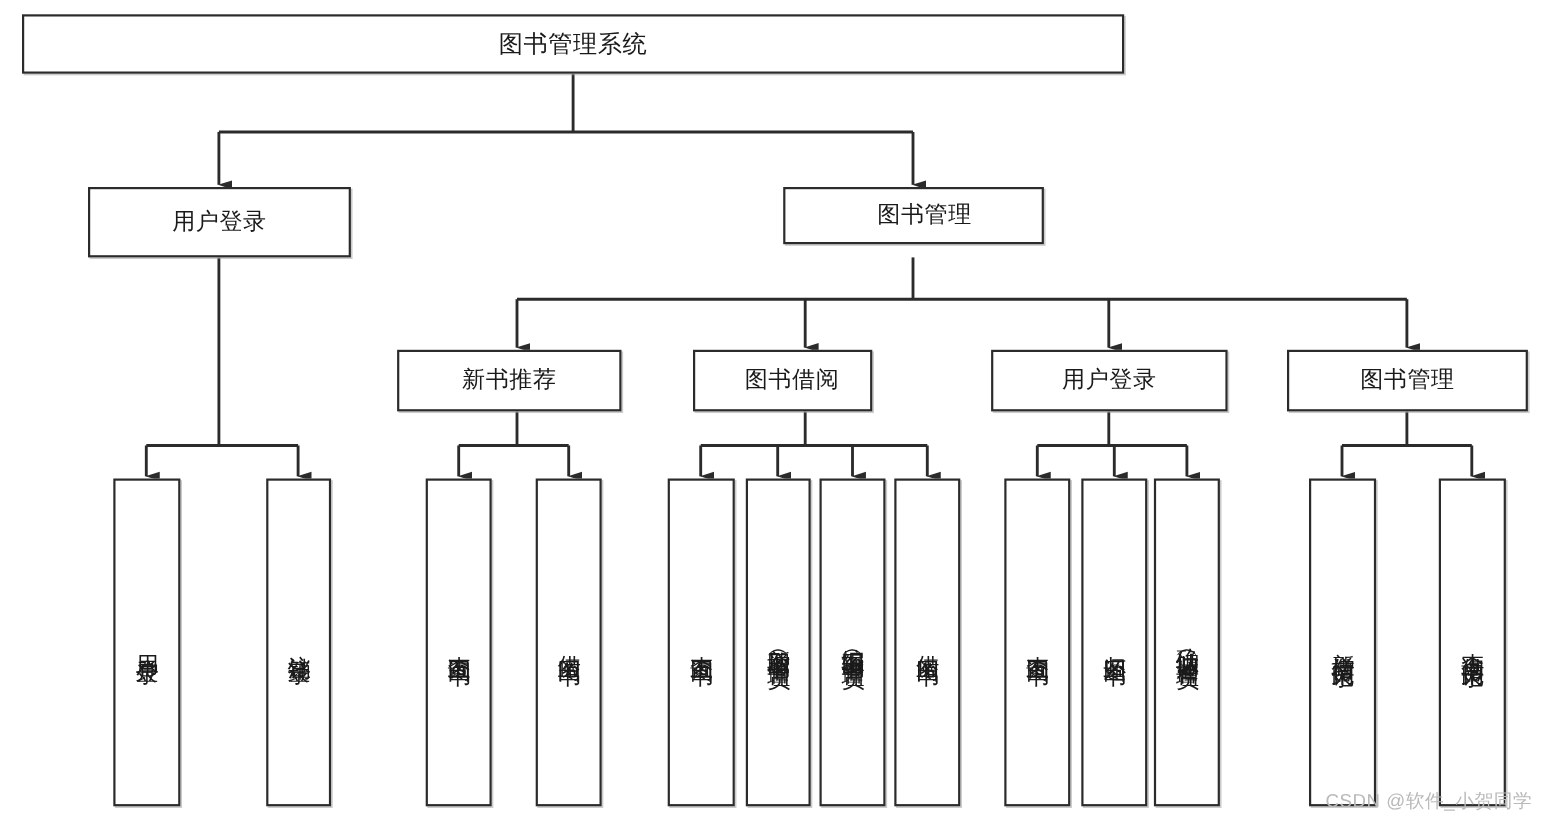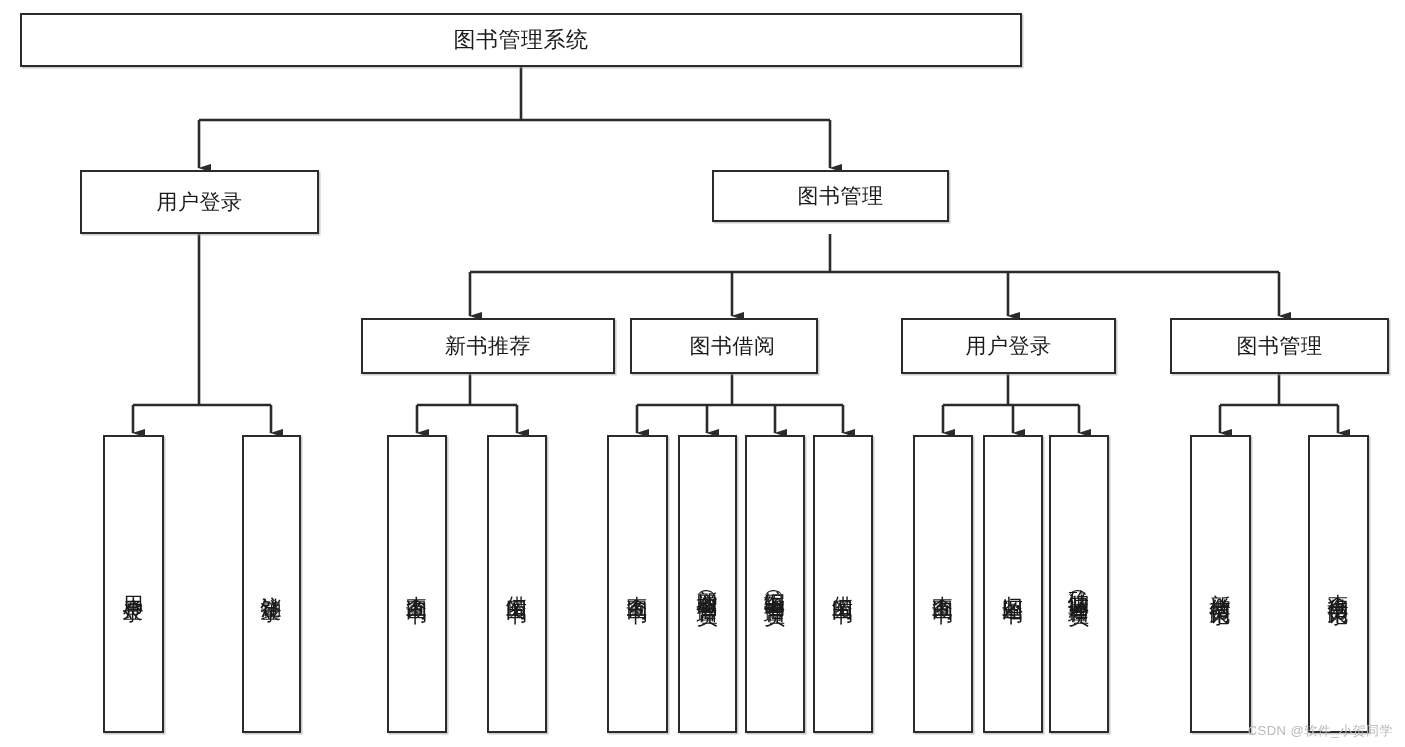--- a/index.html
+++ b/index.html
@@ -57,21 +57,21 @@
     writing-mode: vertical-rl;
     text-orientation: upright;
     font-size: 21px;
     letter-spacing: 2.5px;
     line-height: 1;
   }
   #watermark {
     position: absolute;
     right: 12px;
     bottom: 7px;
-    font-size: 13px;
+    font-size: 17px;
     color: #b9b9b9;
     letter-spacing: 0.5px;
     white-space: nowrap;
   }
 </style>
 </head>
 <body>
 
 <div id="canvas">
 
@@ -132,24 +132,24 @@
     <span class="node-label">图书管理系统</span>
   </div>
 
   <div class="node horiz" style="left: 80px; top: 170px; width: 239px; height: 64px;">
     <span class="node-label">用户登录</span>
   </div>
   <div class="node horiz" style="left: 712px; top: 170px; width: 237px; height: 52px; padding-left: 20px;">
     <span class="node-label">图书管理</span>
   </div>
 
-  <div class="node horiz" style="left: 361px; top: 318px; width: 254px; height: 56px;">
+  <div class="node horiz" style="left: 361px; top: 318px; width: 204px; height: 56px;">
     <span class="node-label">新书推荐</span>
   </div>
-  <div class="node horiz" style="left: 630px; top: 318px; width: 188px; height: 56px; padding-left: 17px;">
+  <div class="node horiz" style="left: 630px; top: 318px; width: 163px; height: 56px; padding-left: 17px;">
     <span class="node-label">图书借阅</span>
   </div>
   <div class="node horiz" style="left: 901px; top: 318px; width: 215px; height: 56px;">
     <span class="node-label">用户登录</span>
   </div>
   <div class="node horiz" style="left: 1170px; top: 318px; width: 219px; height: 56px;">
     <span class="node-label">图书管理</span>
   </div>
 
   <div class="node vert" style="left: 103px; top: 435px; width: 61px; height: 298px;">

